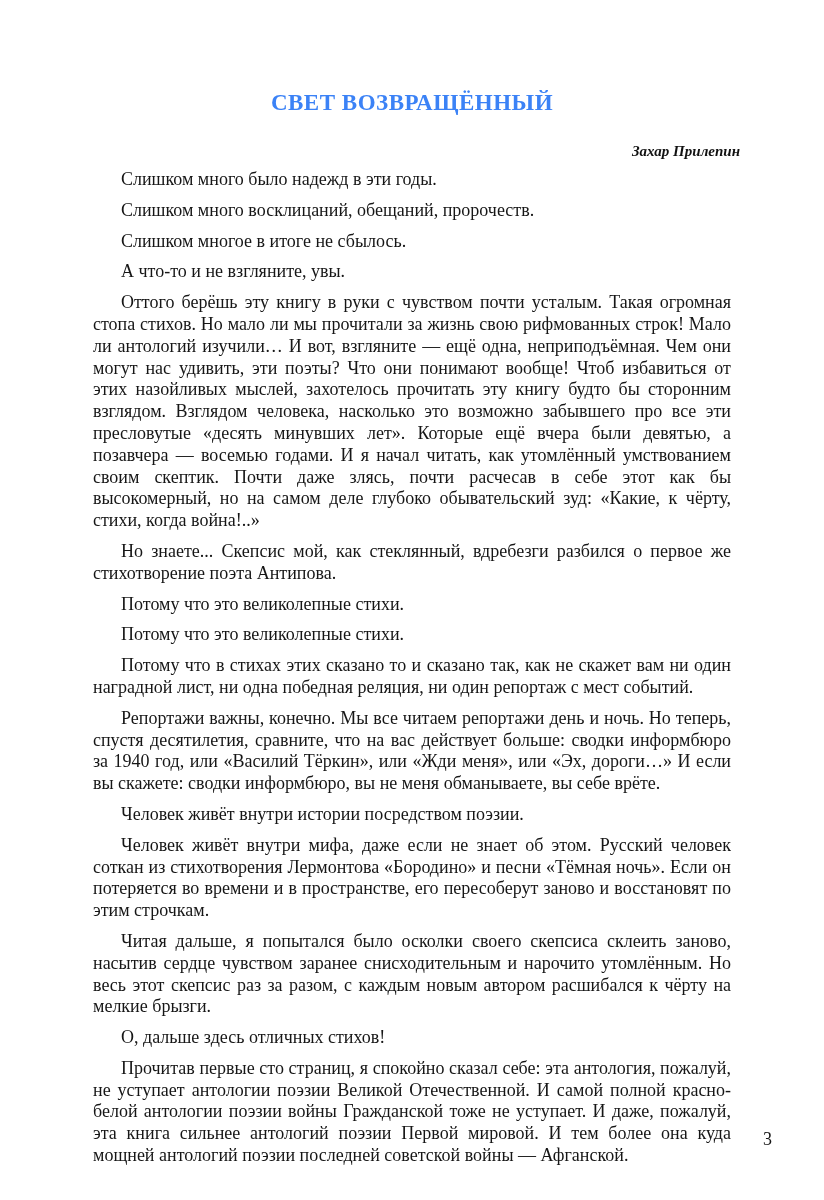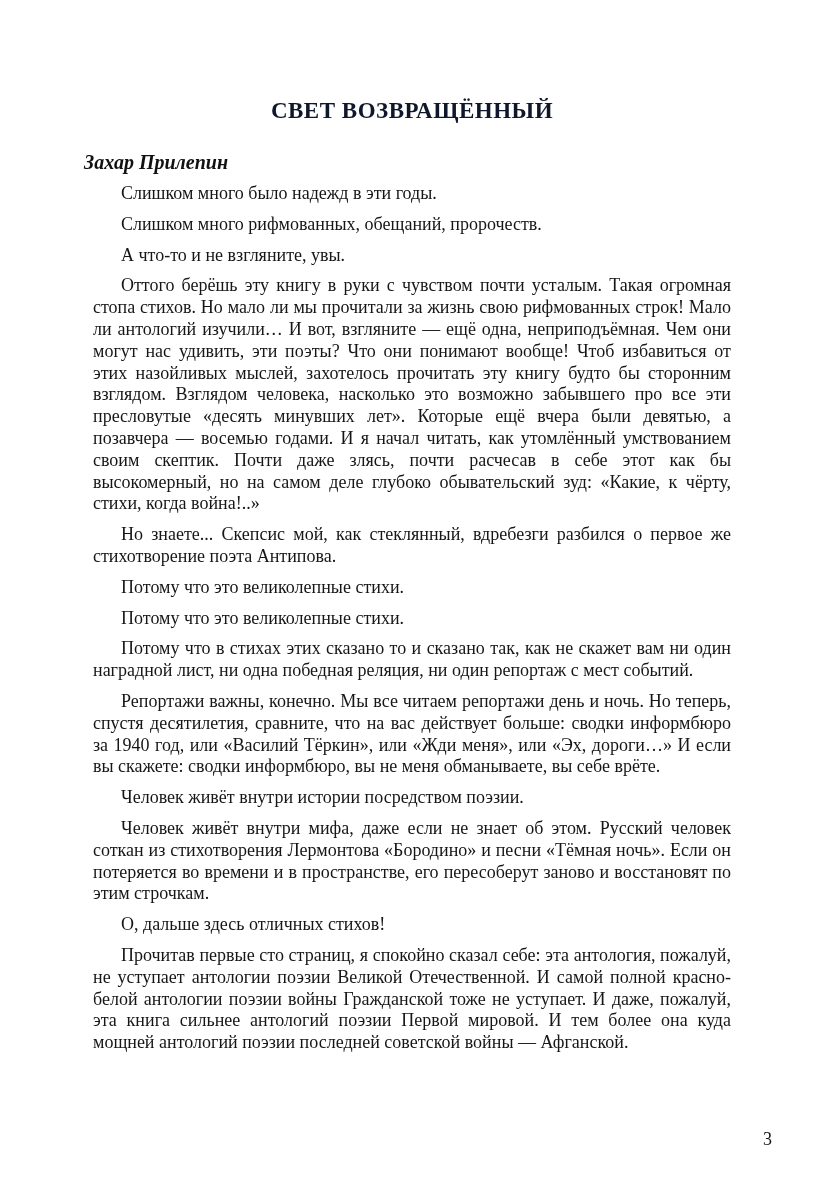--- a/index.html
+++ b/index.html
@@ -17,32 +17,33 @@
     overflow: hidden;
     box-sizing: border-box;
   }
   .content {
     position: absolute;
     top: 0;
     left: 84px;
     width: 656px;
   }
   .title {
-    margin: 8px;
+    margin: 0;
     padding-top: 90px;
     text-align: center;
     font-size: 23px;
     font-weight: bold;
     letter-spacing: 0.5px;
-    color: #0f172a;
+    color: #3b82f6;
   }
   .author {
     margin: 0;
     margin-top: 27px;
-    font-size: 20px;
+    text-align: right;
+    font-size: 15px;
     font-weight: bold;
     font-style: italic;
     color: #111111;
   }
   .body-text {
     margin-top: 9px;
   }
   .body-text p {
     margin: 9px;
     font-size: 18px;
@@ -61,28 +62,30 @@
 </style>
 </head>
 <body>
 
 <div class="page">
   <div class="content">
     <h1 class="title">СВЕТ ВОЗВРАЩЁННЫЙ</h1>
     <div class="author">Захар Прилепин</div>
     <div class="body-text">
       <p>Слишком много было надежд в эти годы.</p>
-      <p>Слишком много рифмованных, обещаний, пророчеств.</p>
+      <p>Слишком много восклицаний, обещаний, пророчеств.</p>
+      <p>Слишком многое в итоге не сбылось.</p>
       <p>А что-то и не взгляните, увы.</p>
       <p>Оттого берёшь эту книгу в руки с чувством почти усталым. Такая огромная стопа стихов. Но мало ли мы прочитали за жизнь свою рифмованных строк! Мало ли антологий изучили… И вот, взгляните — ещё одна, неприподъёмная. Чем они могут нас удивить, эти поэты? Что они понимают вообще! Чтоб избавиться от этих назойливых мыслей, захотелось прочитать эту книгу будто бы сторонним взглядом. Взглядом человека, насколько это возможно забывшего про все эти пресловутые «десять минувших лет». Которые ещё вчера были девятью, а позавчера — восемью годами. И я начал читать, как утомлённый умствованием своим скептик. Почти даже злясь, почти расчесав в себе этот как бы высокомерный, но на самом деле глубоко обывательский зуд: «Какие, к чёрту, стихи, когда война!..»</p>
       <p>Но знаете... Скепсис мой, как стеклянный, вдребезги разбился о первое же стихотворение поэта Антипова.</p>
       <p>Потому что это великолепные стихи.</p>
       <p>Потому что это великолепные стихи.</p>
       <p>Потому что в стихах этих сказано то и сказано так, как не скажет вам ни один наградной лист, ни одна победная реляция, ни один репортаж с мест событий.</p>
       <p>Репортажи важны, конечно. Мы все читаем репортажи день и ночь. Но теперь, спустя десятилетия, сравните, что на вас действует больше: сводки информбюро за 1940 год, или «Василий Тёркин», или «Жди меня», или «Эх, дороги…» И если вы скажете: сводки информбюро, вы не меня обманываете, вы себе врёте.</p>
       <p>Человек живёт внутри истории посредством поэзии.</p>
       <p>Человек живёт внутри мифа, даже если не знает об этом. Русский человек соткан из стихотворения Лермонтова «Бородино» и песни «Тёмная ночь». Если он потеряется во времени и в пространстве, его пересоберут заново и восстановят по этим строчкам.</p>
+      <p>Читая дальше, я попытался было осколки своего скепсиса склеить заново, насытив сердце чувством заранее снисходительным и нарочито утомлённым. Но весь этот скепсис раз за разом, с каждым новым автором расшибался к чёрту на мелкие брызги.</p>
       <p>О, дальше здесь отличных стихов!</p>
       <p>Прочитав первые сто страниц, я спокойно сказал себе: эта антология, пожалуй, не уступает антологии поэзии Великой Отечественной. И самой полной красно-белой антологии поэзии войны Гражданской тоже не уступает. И даже, пожалуй, эта книга сильнее антологий поэзии Первой мировой. И тем более она куда мощней антологий поэзии последней советской войны — Афганской.</p>
     </div>
   </div>
   <div class="page-number">3</div>
 </div>
 
 </body></html>

